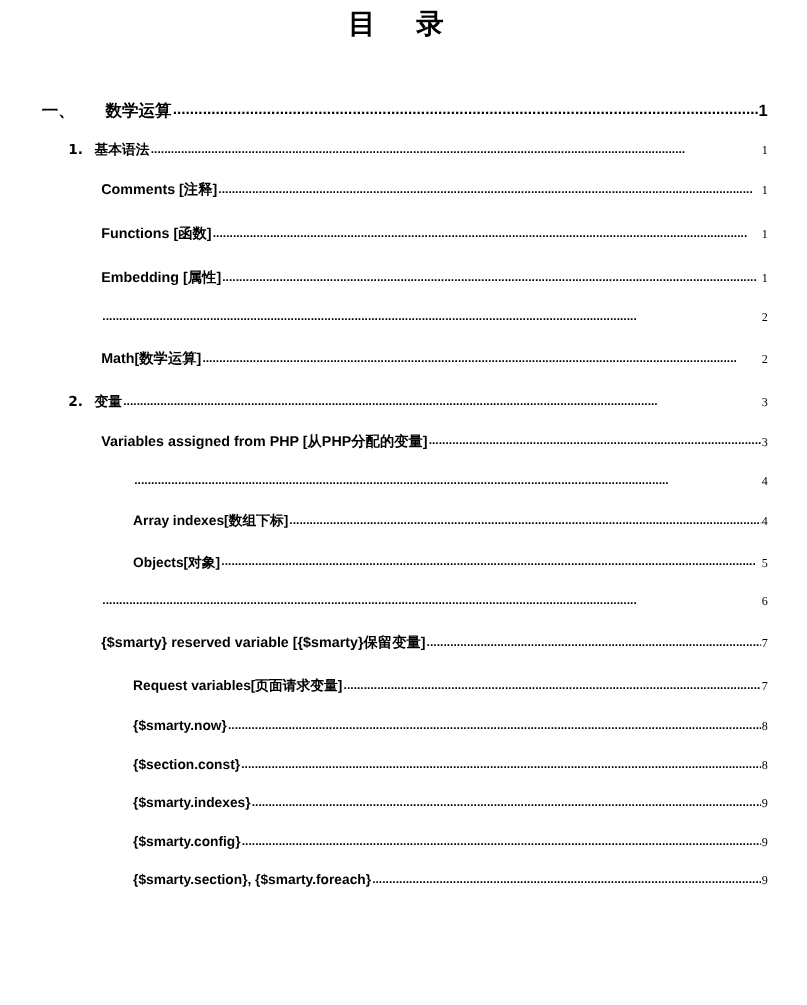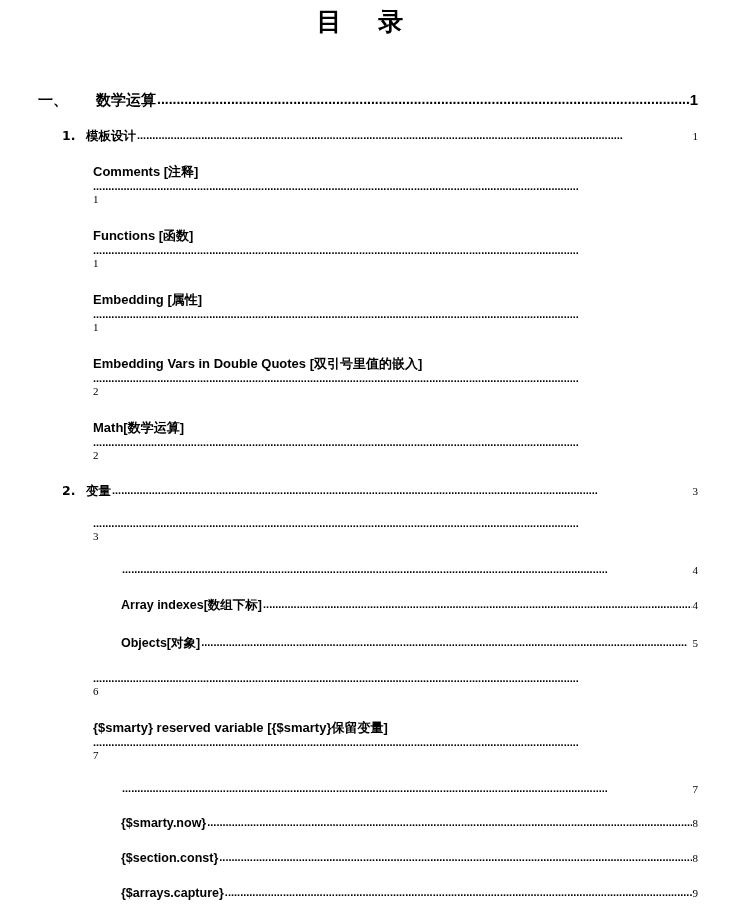--- a/index.html
+++ b/index.html
@@ -95,21 +95,20 @@
     font-weight: normal;
     font-family: "Liberation Serif", serif;
   }
 
   
   .lvl3 {
     font-size: 13px;
     font-weight: bold;
     margin: 0 0 22px 0;
     padding-left: 56px;
-    flex-direction: column;
   }
   .lvl3 .toc-dots { font-size: 11px; }
   .lvl3 .toc-page {
     font-size: 11px;
     font-weight: normal;
     font-family: "Liberation Serif", serif;
   }
 
   
   .lvl4 {
@@ -134,56 +133,56 @@
   <div class="doc-title cjk">目    录</div>
   <div id="toc">
       <div class="toc-row lvl1">
         <span class="toc-num cjk">一、</span>
         <span class="toc-label">数学运算</span>
         <span class="toc-dots">...............................................................................................................................................................</span>
         <span class="toc-page">1</span>
       </div>
       <div class="toc-row lvl2">
         <span class="toc-num cjk">1.</span>
-        <span class="toc-label">模板设计</span>
+        <span class="toc-label">基本语法</span>
         <span class="toc-dots">...............................................................................................................................................................</span>
         <span class="toc-page">1</span>
       </div>
       <div class="toc-row lvl3">
         <span class="toc-label">Comments [注释]</span>
         <span class="toc-dots">...............................................................................................................................................................</span>
         <span class="toc-page">1</span>
       </div>
       <div class="toc-row lvl3">
         <span class="toc-label">Functions [函数]</span>
         <span class="toc-dots">...............................................................................................................................................................</span>
         <span class="toc-page">1</span>
       </div>
       <div class="toc-row lvl3">
         <span class="toc-label">Embedding [属性]</span>
         <span class="toc-dots">...............................................................................................................................................................</span>
         <span class="toc-page">1</span>
       </div>
       <div class="toc-row lvl3">
-        <span class="toc-label">Embedding Vars in Double Quotes [双引号里值的嵌入]</span>
         <span class="toc-dots">...............................................................................................................................................................</span>
         <span class="toc-page">2</span>
       </div>
       <div class="toc-row lvl3">
         <span class="toc-label">Math[数学运算]</span>
         <span class="toc-dots">...............................................................................................................................................................</span>
         <span class="toc-page">2</span>
       </div>
       <div class="toc-row lvl2">
         <span class="toc-num cjk">2.</span>
         <span class="toc-label">变量</span>
         <span class="toc-dots">...............................................................................................................................................................</span>
         <span class="toc-page">3</span>
       </div>
       <div class="toc-row lvl3">
+        <span class="toc-label">Variables assigned from PHP [从PHP分配的变量]</span>
         <span class="toc-dots">...............................................................................................................................................................</span>
         <span class="toc-page">3</span>
       </div>
       <div class="toc-row lvl4">
         <span class="toc-dots">...............................................................................................................................................................</span>
         <span class="toc-page">4</span>
       </div>
       <div class="toc-row lvl4">
         <span class="toc-label">Array indexes[数组下标]</span>
         <span class="toc-dots">...............................................................................................................................................................</span>
@@ -197,35 +196,36 @@
       <div class="toc-row lvl3">
         <span class="toc-dots">...............................................................................................................................................................</span>
         <span class="toc-page">6</span>
       </div>
       <div class="toc-row lvl3">
         <span class="toc-label">{$smarty} reserved variable [{$smarty}保留变量]</span>
         <span class="toc-dots">...............................................................................................................................................................</span>
         <span class="toc-page">7</span>
       </div>
       <div class="toc-row lvl4">
+        <span class="toc-label">Request variables[页面请求变量]</span>
         <span class="toc-dots">...............................................................................................................................................................</span>
         <span class="toc-page">7</span>
       </div>
       <div class="toc-row lvl4">
         <span class="toc-label">{$smarty.now}</span>
         <span class="toc-dots">...............................................................................................................................................................</span>
         <span class="toc-page">8</span>
       </div>
       <div class="toc-row lvl4">
         <span class="toc-label">{$section.const}</span>
         <span class="toc-dots">...............................................................................................................................................................</span>
         <span class="toc-page">8</span>
       </div>
       <div class="toc-row lvl4">
-        <span class="toc-label">{$arrays.capture}</span>
+        <span class="toc-label">{$smarty.indexes}</span>
         <span class="toc-dots">...............................................................................................................................................................</span>
         <span class="toc-page">9</span>
       </div>
       <div class="toc-row lvl4">
         <span class="toc-label">{$smarty.config}</span>
         <span class="toc-dots">...............................................................................................................................................................</span>
         <span class="toc-page">9</span>
       </div>
       <div class="toc-row lvl4">
         <span class="toc-label">{$smarty.section}, {$smarty.foreach}</span>

